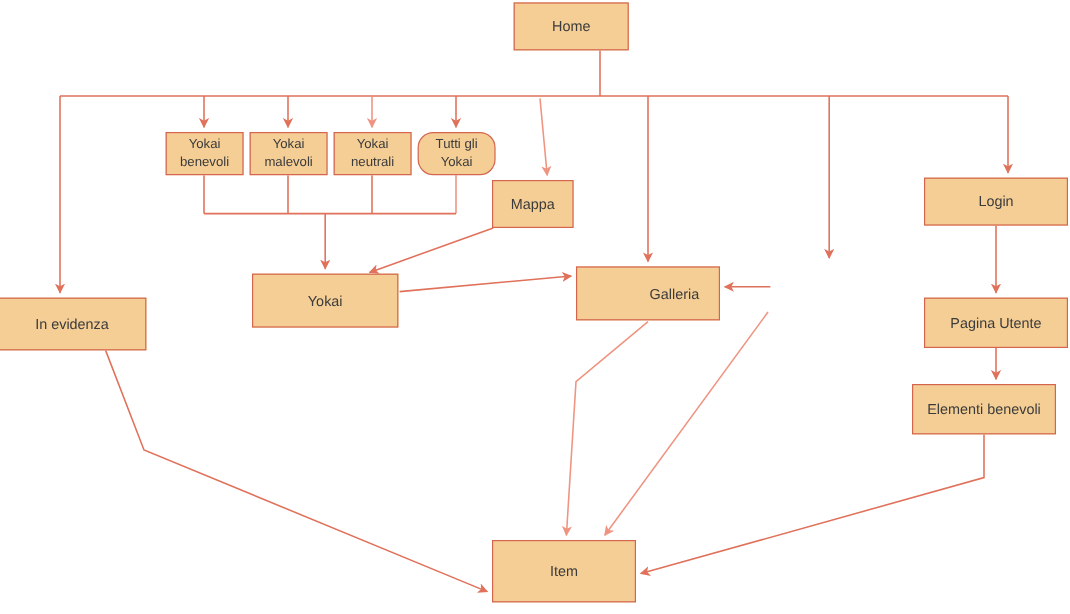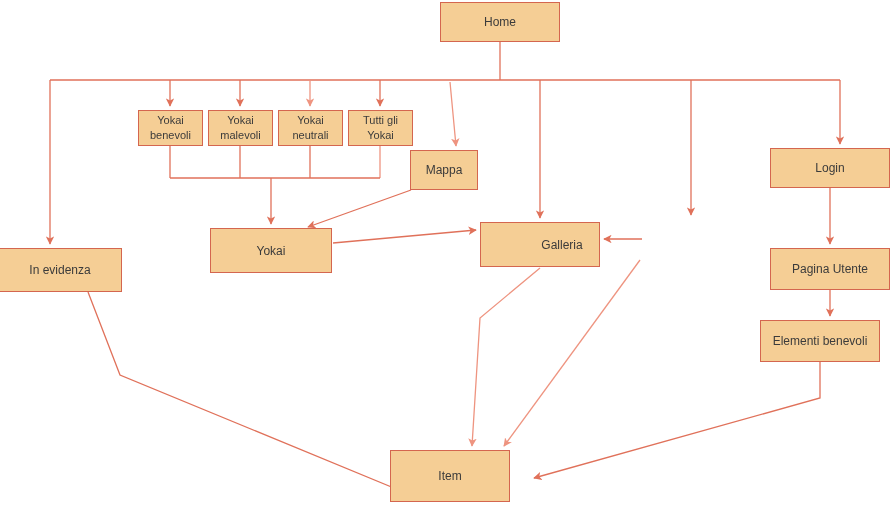--- a/index.html
+++ b/index.html
@@ -102,31 +102,31 @@
 
       <path stroke="#EE9480" d="M 640 260 L 504 446" marker-end="url(#arrowpale)"></path>
 
       <path d="M 88 292 L 120 375 L 406 493" marker-end="url(#arrow)"></path>
 
       <path d="M 820 362 L 820 398 L 534 478" marker-end="url(#arrow)"></path>
 
     </g>
   </svg>
 
-  <div class="node big" style="left:440px; top:2px;   width:120px; height:40px;">Home</div>
+  <div class="node big" style="left:428px; top:2px;   width:96px; height:40px;">Home</div>
   <div class="node small" style="left:138px; top:110px; width:65px;  height:36px;">Yokai
 benevoli</div>
   <div class="node small" style="left:208px; top:110px; width:65px;  height:36px;">Yokai
 malevoli</div>
   <div class="node small" style="left:278px; top:110px; width:65px;  height:36px;">Yokai
 neutrali</div>
-  <div class="node small" style="left:348px; top:110px; width:65px;  height:36px;">Tutti gli
+  <div class="node small" style="left:348px; top:110px; width:65px;  height:36px;border-radius:13px;">Tutti gli
 Yokai</div>
   <div class="node big" style="left:410px; top:150px; width:68px;  height:40px;">Mappa</div>
   <div class="node big" style="left:770px; top:148px; width:120px; height:40px;">Login</div>
   <div class="node big" style="left:210px; top:228px; width:122px; height:45px;">Yokai</div>
   <div class="node big" style="left:480px; top:222px; width:120px; height:45px;padding-left:44px;">Galleria</div>
   <div class="node big" style="left:-2px;  top:248px; width:124px; height:44px;">In evidenza</div>
   <div class="node big" style="left:770px; top:248px; width:120px; height:42px;">Pagina Utente</div>
   <div class="node big" style="left:760px; top:320px; width:120px; height:42px;">Elementi benevoli</div>
-  <div class="node big" style="left:390px; top:450px; width:120px; height:52px;">Item</div>
+  <div class="node big" style="left:410px; top:450px; width:120px; height:52px;">Item</div>
 
 </div>
 
 </body></html>

